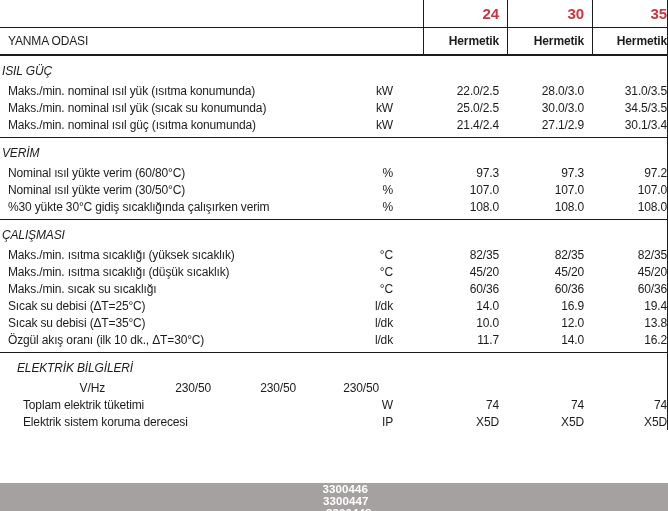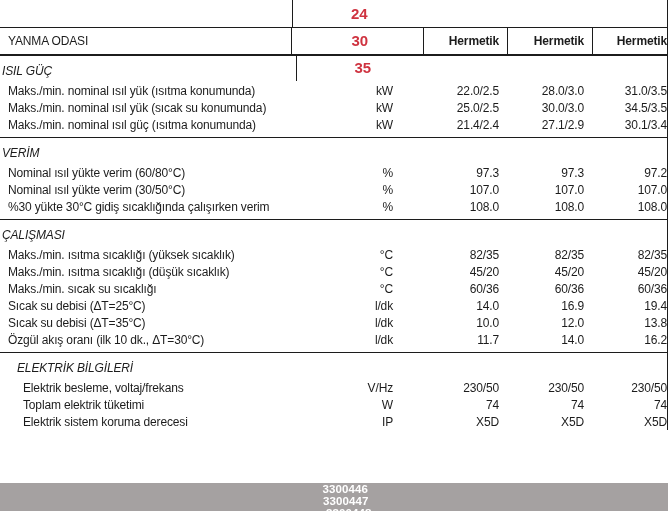--- a/index.html
+++ b/index.html
@@ -18,21 +18,21 @@
   .tablewrap{border-right:1px solid var(--ink);}
   .row{display:flex;align-items:center;}
   .c-label{flex:1 1 auto;padding-left:8px;min-width:0;white-space:nowrap;overflow:hidden;}
   .c-unit{width:90px;text-align:right;flex:0 0 auto;}
   .c-gap{width:30px;flex:0 0 auto;}
   .v{flex:0 0 auto;text-align:right;padding-right:8px;box-sizing:border-box;}
   .v1{width:84px;}
   .v2{width:85px;}
   .v3{width:75px;padding-right:0;}
   
-  .models-row{height:27px;border-bottom:1px solid var(--ink);flex-direction:column;}
+  .models-row{height:27px;border-bottom:1px solid var(--ink);}
   .models-row .v{border-left:1px solid var(--ink);height:100%;display:flex;align-items:center;justify-content:flex-end;}
   .model-num{color:var(--red);font-weight:bold;font-size:15px;}
   .yanma-row{height:26px;border-bottom:2px solid var(--ink);}
   .yanma-row .v{border-left:1px solid var(--ink);height:100%;display:flex;align-items:center;justify-content:flex-end;font-weight:bold;}
   .yanma-label{white-space:nowrap;}
   
   .sec{border-bottom:1px solid var(--ink);padding:5px 0 4px;}
   .sec.last{border-bottom:none;padding-bottom:0;margin-left:15px;}
   .sec-title{height:21px;line-height:21px;padding-left:2px;white-space:nowrap;font-style:italic;}
   .spec-row{height:17px;}
@@ -171,21 +171,20 @@
             <div class="c-unit">l/dk</div>
             <div class="c-gap"></div>
             <div class="v v1">11.7</div>
             <div class="v v2">14.0</div>
             <div class="v v3">16.2</div>
           </div>
         </div>
         <div class="sec last">
           <div class="sec-title">ELEKTRİK BİLGİLERİ</div>
           <div class="row spec-row">
-            <div class="c-label">Elektrik besleme, voltaj/frekans</div>
             <div class="c-unit">V/Hz</div>
             <div class="c-gap"></div>
             <div class="v v1">230/50</div>
             <div class="v v2">230/50</div>
             <div class="v v3">230/50</div>
           </div>
           <div class="row spec-row">
             <div class="c-label">Toplam elektrik tüketimi</div>
             <div class="c-unit">W</div>
             <div class="c-gap"></div>

